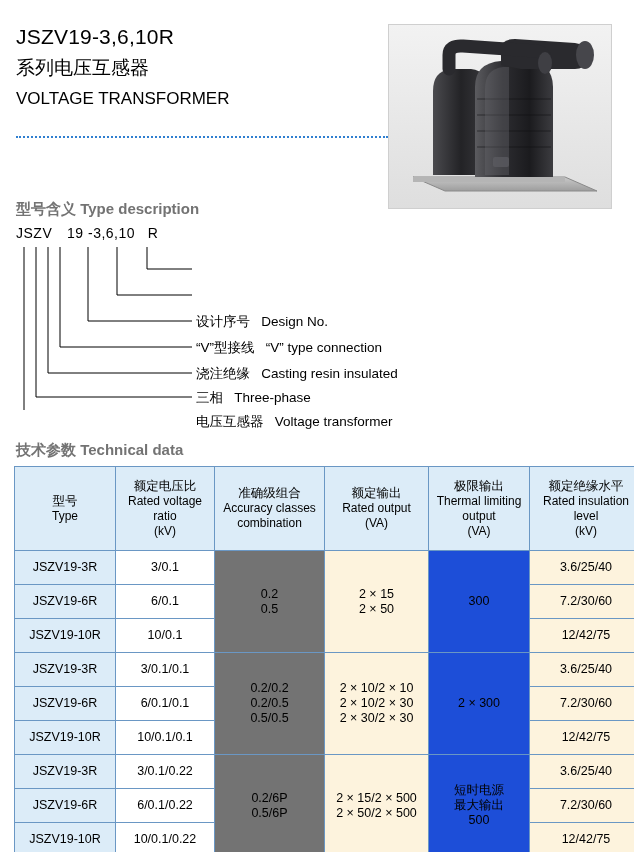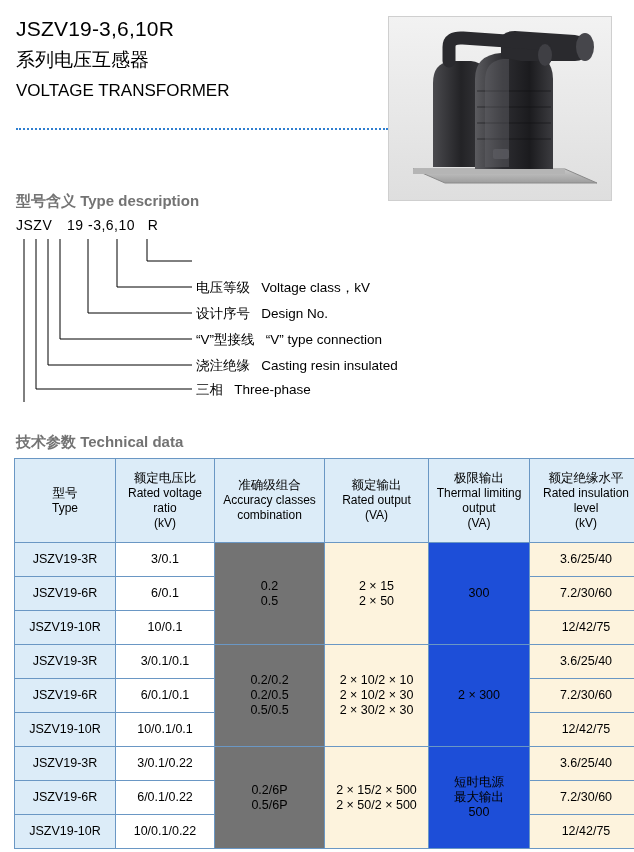--- a/index.html
+++ b/index.html
@@ -6,21 +6,21 @@
   html, body { margin:0; padding:0; }
   body {
     width: 634px;
     height: 852px;
     background: #ffffff;
     font-family: "Liberation Sans", sans-serif;
     color: #000;
     position: relative;
     overflow: hidden;
   }
-  .page { position: relative; width: 634px; height: 784px; padding: 8px 12px; }
+  .page { position: relative; width: 634px; height: 784px; padding: 16px 12px; }
 
   
   .header { position: relative; height: 180px; }
   .title-block { position: absolute; left: 4px; top: 6px; width: 380px; }
   .title-line1 {
     font-size: 21px; letter-spacing: 0.2px; line-height: 30px; color:#000;
   }
   .title-line2 {
     font-size: 19px; line-height: 32px; color:#000;
   }
@@ -194,39 +194,39 @@
         <path d="M44,22 L44,122 L176,122"></path>
 
         <path d="M32,22 L32,148 L176,148"></path>
 
         <path d="M20,22 L20,172 L176,172"></path>
 
         <path d="M8,22 L8,196 L176,196"></path>
       </g>
     </svg>
 
-    <div class="desc-item" style="left:180px; top:62px;">
-      <span>电压等级</span>
-      &nbsp;&nbsp;<span>Voltage class，kV</span>
-    </div>
     <div class="desc-item" style="left:180px; top:88px;">
       <span>设计序号</span>
       &nbsp;&nbsp;<span>Design No.</span>
     </div>
     <div class="desc-item" style="left:180px; top:114px;">
       <span>“V”型接线</span>
       &nbsp;&nbsp;<span>“V” type connection</span>
     </div>
     <div class="desc-item" style="left:180px; top:140px;">
       <span>浇注绝缘</span>
       &nbsp;&nbsp;<span>Casting resin insulated</span>
     </div>
     <div class="desc-item" style="left:180px; top:164px;">
       <span>三相</span>
       &nbsp;&nbsp;<span>Three-phase</span>
+    </div>
+    <div class="desc-item" style="left:180px; top:188px;">
+      <span>电压互感器</span>
+      &nbsp;&nbsp;<span>Voltage transformer</span>
     </div>
   </div>
 
   <div class="sec-head" style="margin-top:26px;">
     <span>技术参数</span>
     <span class="en">Technical data</span>
   </div>
 
   <div class="tbl-wrap">
     <table class="data">

